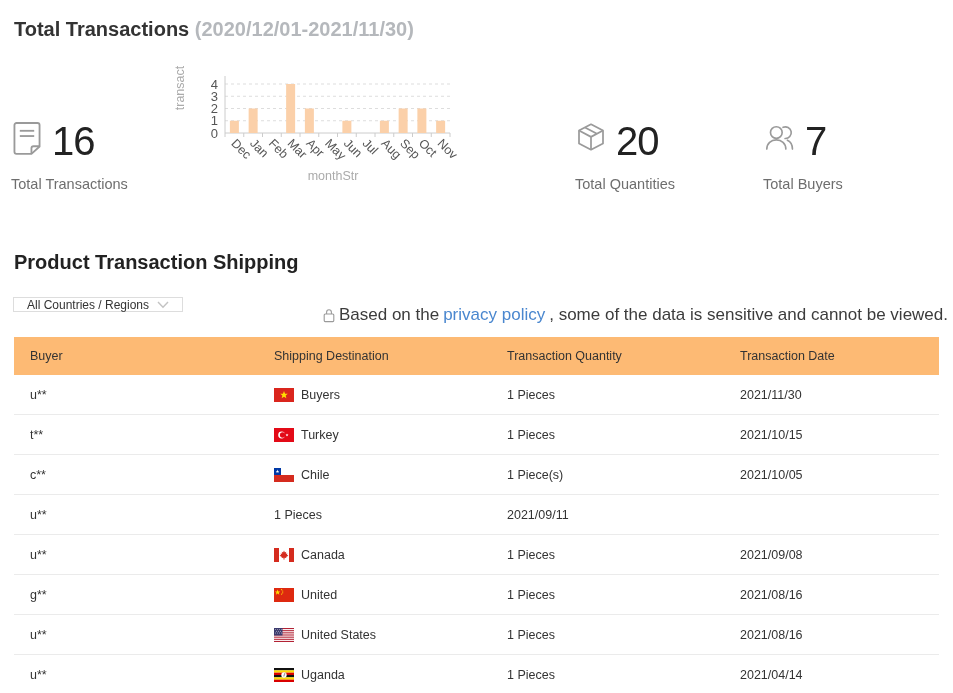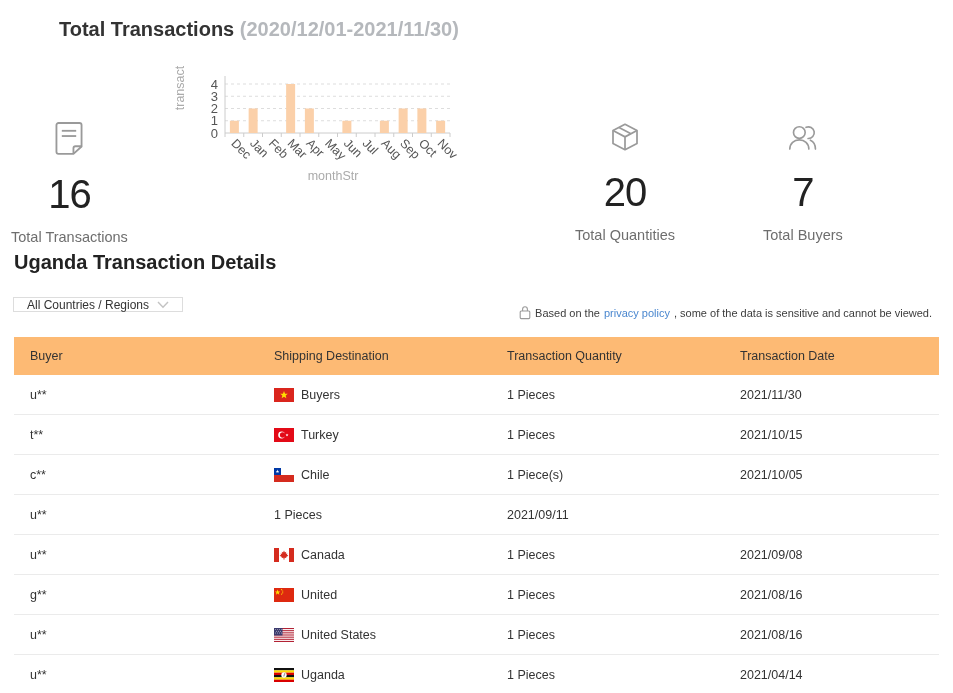--- a/index.html
+++ b/index.html
@@ -2,47 +2,47 @@
 <html><head>
 <meta charset="utf-8">
 <style>
   * { margin:0; padding:0; box-sizing:border-box; }
   html,body { width:953px; height:693px; }
   body {
     position:relative; overflow:hidden; background:#fff;
     font-family:"Liberation Sans", sans-serif; color:#333;
     -webkit-font-smoothing:antialiased;
   }
-  .page-title { position:absolute; left:14px; top:18px; font-size:20px; font-weight:700; color:#333;margin-left:45px; }
+  .page-title { position:absolute; left:14px; top:18px; font-size:20px; font-weight:700; color:#333; }
   .page-title .date-range { color:#b5b8bc; font-weight:600; }
 
   
   .stat { position:absolute; }
-  .stat-top { display:flex; align-items:center; gap:19px;flex-direction:column; }
+  .stat-top { display:flex; gap:9px; }
   .stat-value { font-size:40px; line-height:40px; color:#222; font-weight:400; letter-spacing:-1px; }
   .stat-label { margin-top:15px; font-size:14.5px; color:#6e6e6e; }
   .stat-icon svg { display:block; }
   #stat-0 { left:11px;  top:121px; }
   #stat-1 { left:575px; top:121px; }
   #stat-2 { left:763px; top:121px; }
 
   
   .chart-wrap { position:absolute; left:170px; top:56px; width:310px; height:140px; }
   .chart-wrap svg { display:block; }
 
   
   .section-title { position:absolute; left:14px; top:251px; font-size:20px; font-weight:700; color:#222; }
 
   .filter-dropdown {
     position:absolute; left:13px; top:297px; width:170px; height:15px;
     border:1px solid #ddd; background:#fff; display:flex; align-items:center;
     justify-content:center; gap:8px; font-size:12px; color:#333; cursor:pointer;
   }
   .privacy-note {
-    position:absolute; right:21px; top:305px; font-size:11px; color:#3c3c3c;
+    position:absolute; right:5px; top:305px; font-size:17px; color:#3c3c3c;
     display:flex; align-items:center; gap:4px; white-space:nowrap;
   }
   .privacy-note a { color:#4a87cf; text-decoration:none; }
   .privacy-note .lock { display:flex; }
 
   
   .ptable { position:absolute; left:14px; top:337px; width:925px; }
   .thead, .trow {
     display:grid; grid-template-columns:244px 233px 233px 1fr; align-items:center;
   }
@@ -149,21 +149,21 @@
           <path d="M3 21.5 c0-4.6 3.4-7.2 7.5-7.2 s7.5 2.6 7.5 7.2" fill="none" stroke="#9a9a9a" stroke-width="1.3" stroke-linecap="round"></path>
           <path d="M15.8 4.4 a4.6 4.6 0 1 1 1.6 8.8" fill="none" stroke="#9a9a9a" stroke-width="1.3" stroke-linecap="round"></path>
           <path d="M19.2 14.5 c2.5 1.1 4 3.6 4 7" fill="none" stroke="#9a9a9a" stroke-width="1.3" stroke-linecap="round"></path>
         </svg>
     </span>
     <span class="stat-value">7</span>
   </div>
   <div class="stat-label">Total Buyers</div>
 </div>
 
-<div class="section-title">Uganda Transaction Details</div>
+<div class="section-title">Product Transaction Shipping</div>
 
 <div class="filter-dropdown">
   <span>All Countries / Regions</span>
   <span style="display:flex;">
     <svg width="12" height="8" viewBox="0 0 12 8">
         <polyline points="1,1 6,6.3 11,1" fill="none" stroke="#c3c3c3" stroke-width="1.4"></polyline>
       </svg>
   </span>
 </div>
 

